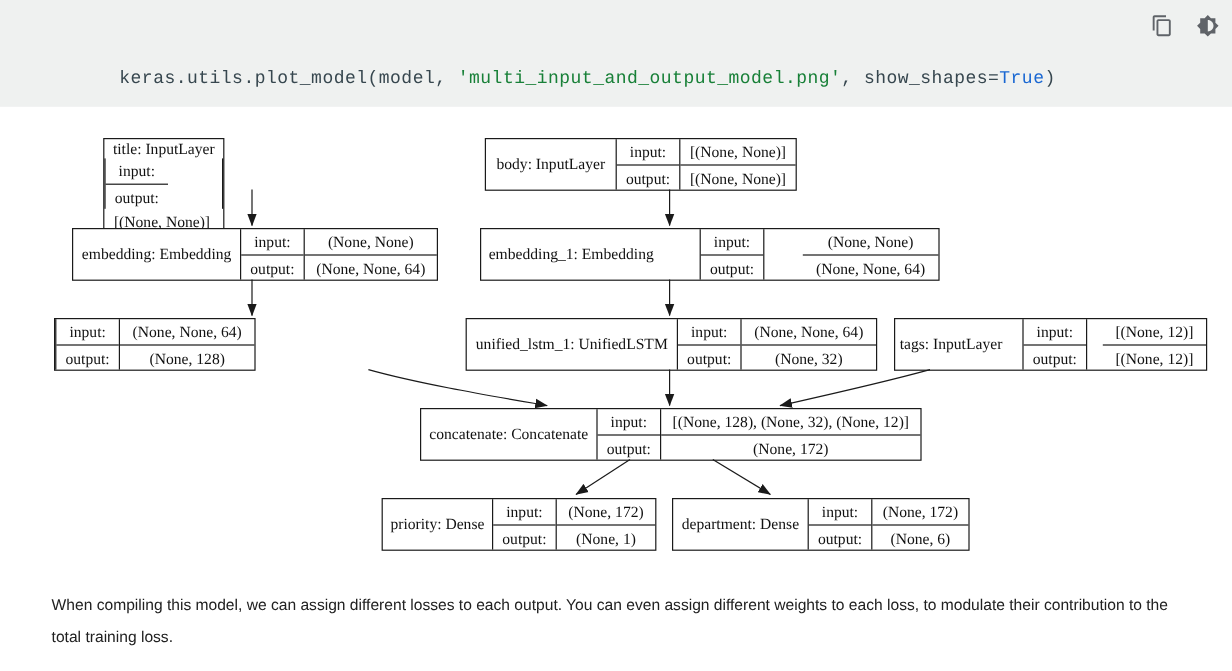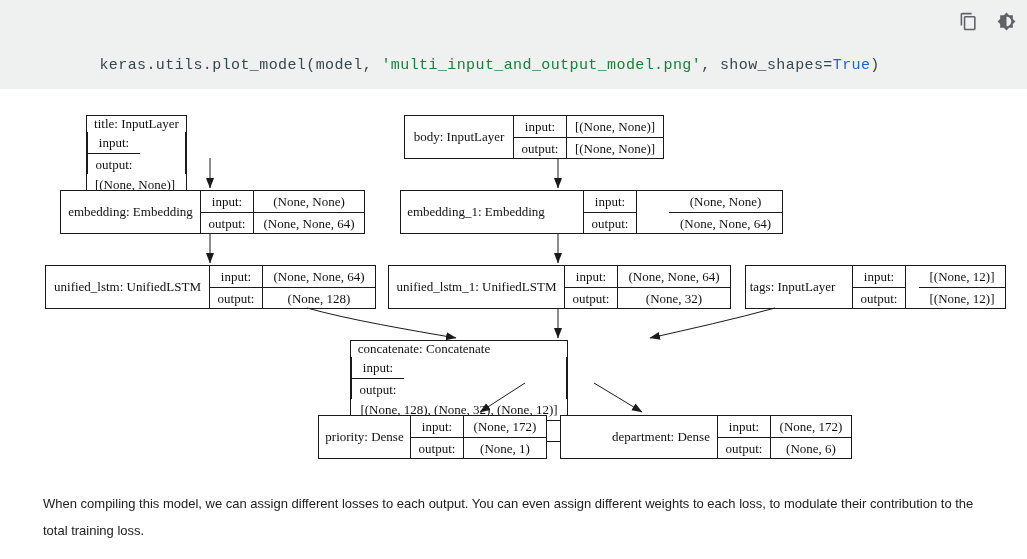--- a/index.html
+++ b/index.html
@@ -108,21 +108,20 @@
           <div>input:</div>
           <div>output:</div>
         </div>
       <div class="gv-vals" style="width:113px">
           <div>(None, None)</div>
           <div>(None, None, 64)</div>
         </div>
     </div>
 
     <div class="gv-node" style="left:45px; top:265px;">
-      <div class="gv-label" style="width:163px">unified_lstm: UnifiedLSTM</div>
       <div class="gv-io">
           <div>input:</div>
           <div>output:</div>
         </div>
       <div class="gv-vals" style="width:112px">
           <div>(None, None, 64)</div>
           <div>(None, 128)</div>
         </div>
     </div>
 
@@ -143,21 +142,21 @@
       <div class="gv-io">
           <div>input:</div>
           <div>output:</div>
         </div>
       <div class="gv-vals" style="width:86px">
           <div>[(None, 12)]</div>
           <div>[(None, 12)]</div>
         </div>
     </div>
 
-    <div class="gv-node" style="left:350px; top:340px;flex-direction:column;">
+    <div class="gv-node" style="left:350px; top:340px;">
       <div class="gv-label" style="width:146px">concatenate: Concatenate</div>
       <div class="gv-io">
           <div>input:</div>
           <div>output:</div>
         </div>
       <div class="gv-vals" style="width:216px">
           <div>[(None, 128), (None, 32), (None, 12)]</div>
           <div>(None, 172)</div>
         </div>
     </div>
@@ -167,21 +166,21 @@
       <div class="gv-io">
           <div>input:</div>
           <div>output:</div>
         </div>
       <div class="gv-vals" style="width:82px">
           <div>(None, 172)</div>
           <div>(None, 1)</div>
         </div>
     </div>
 
-    <div class="gv-node" style="left:560px; top:415px;padding-left:44px;">
+    <div class="gv-node" style="left:560px; top:415px;">
       <div class="gv-label" style="width:112px">department: Dense</div>
       <div class="gv-io">
           <div>input:</div>
           <div>output:</div>
         </div>
       <div class="gv-vals" style="width:80px">
           <div>(None, 172)</div>
           <div>(None, 6)</div>
         </div>
     </div>

